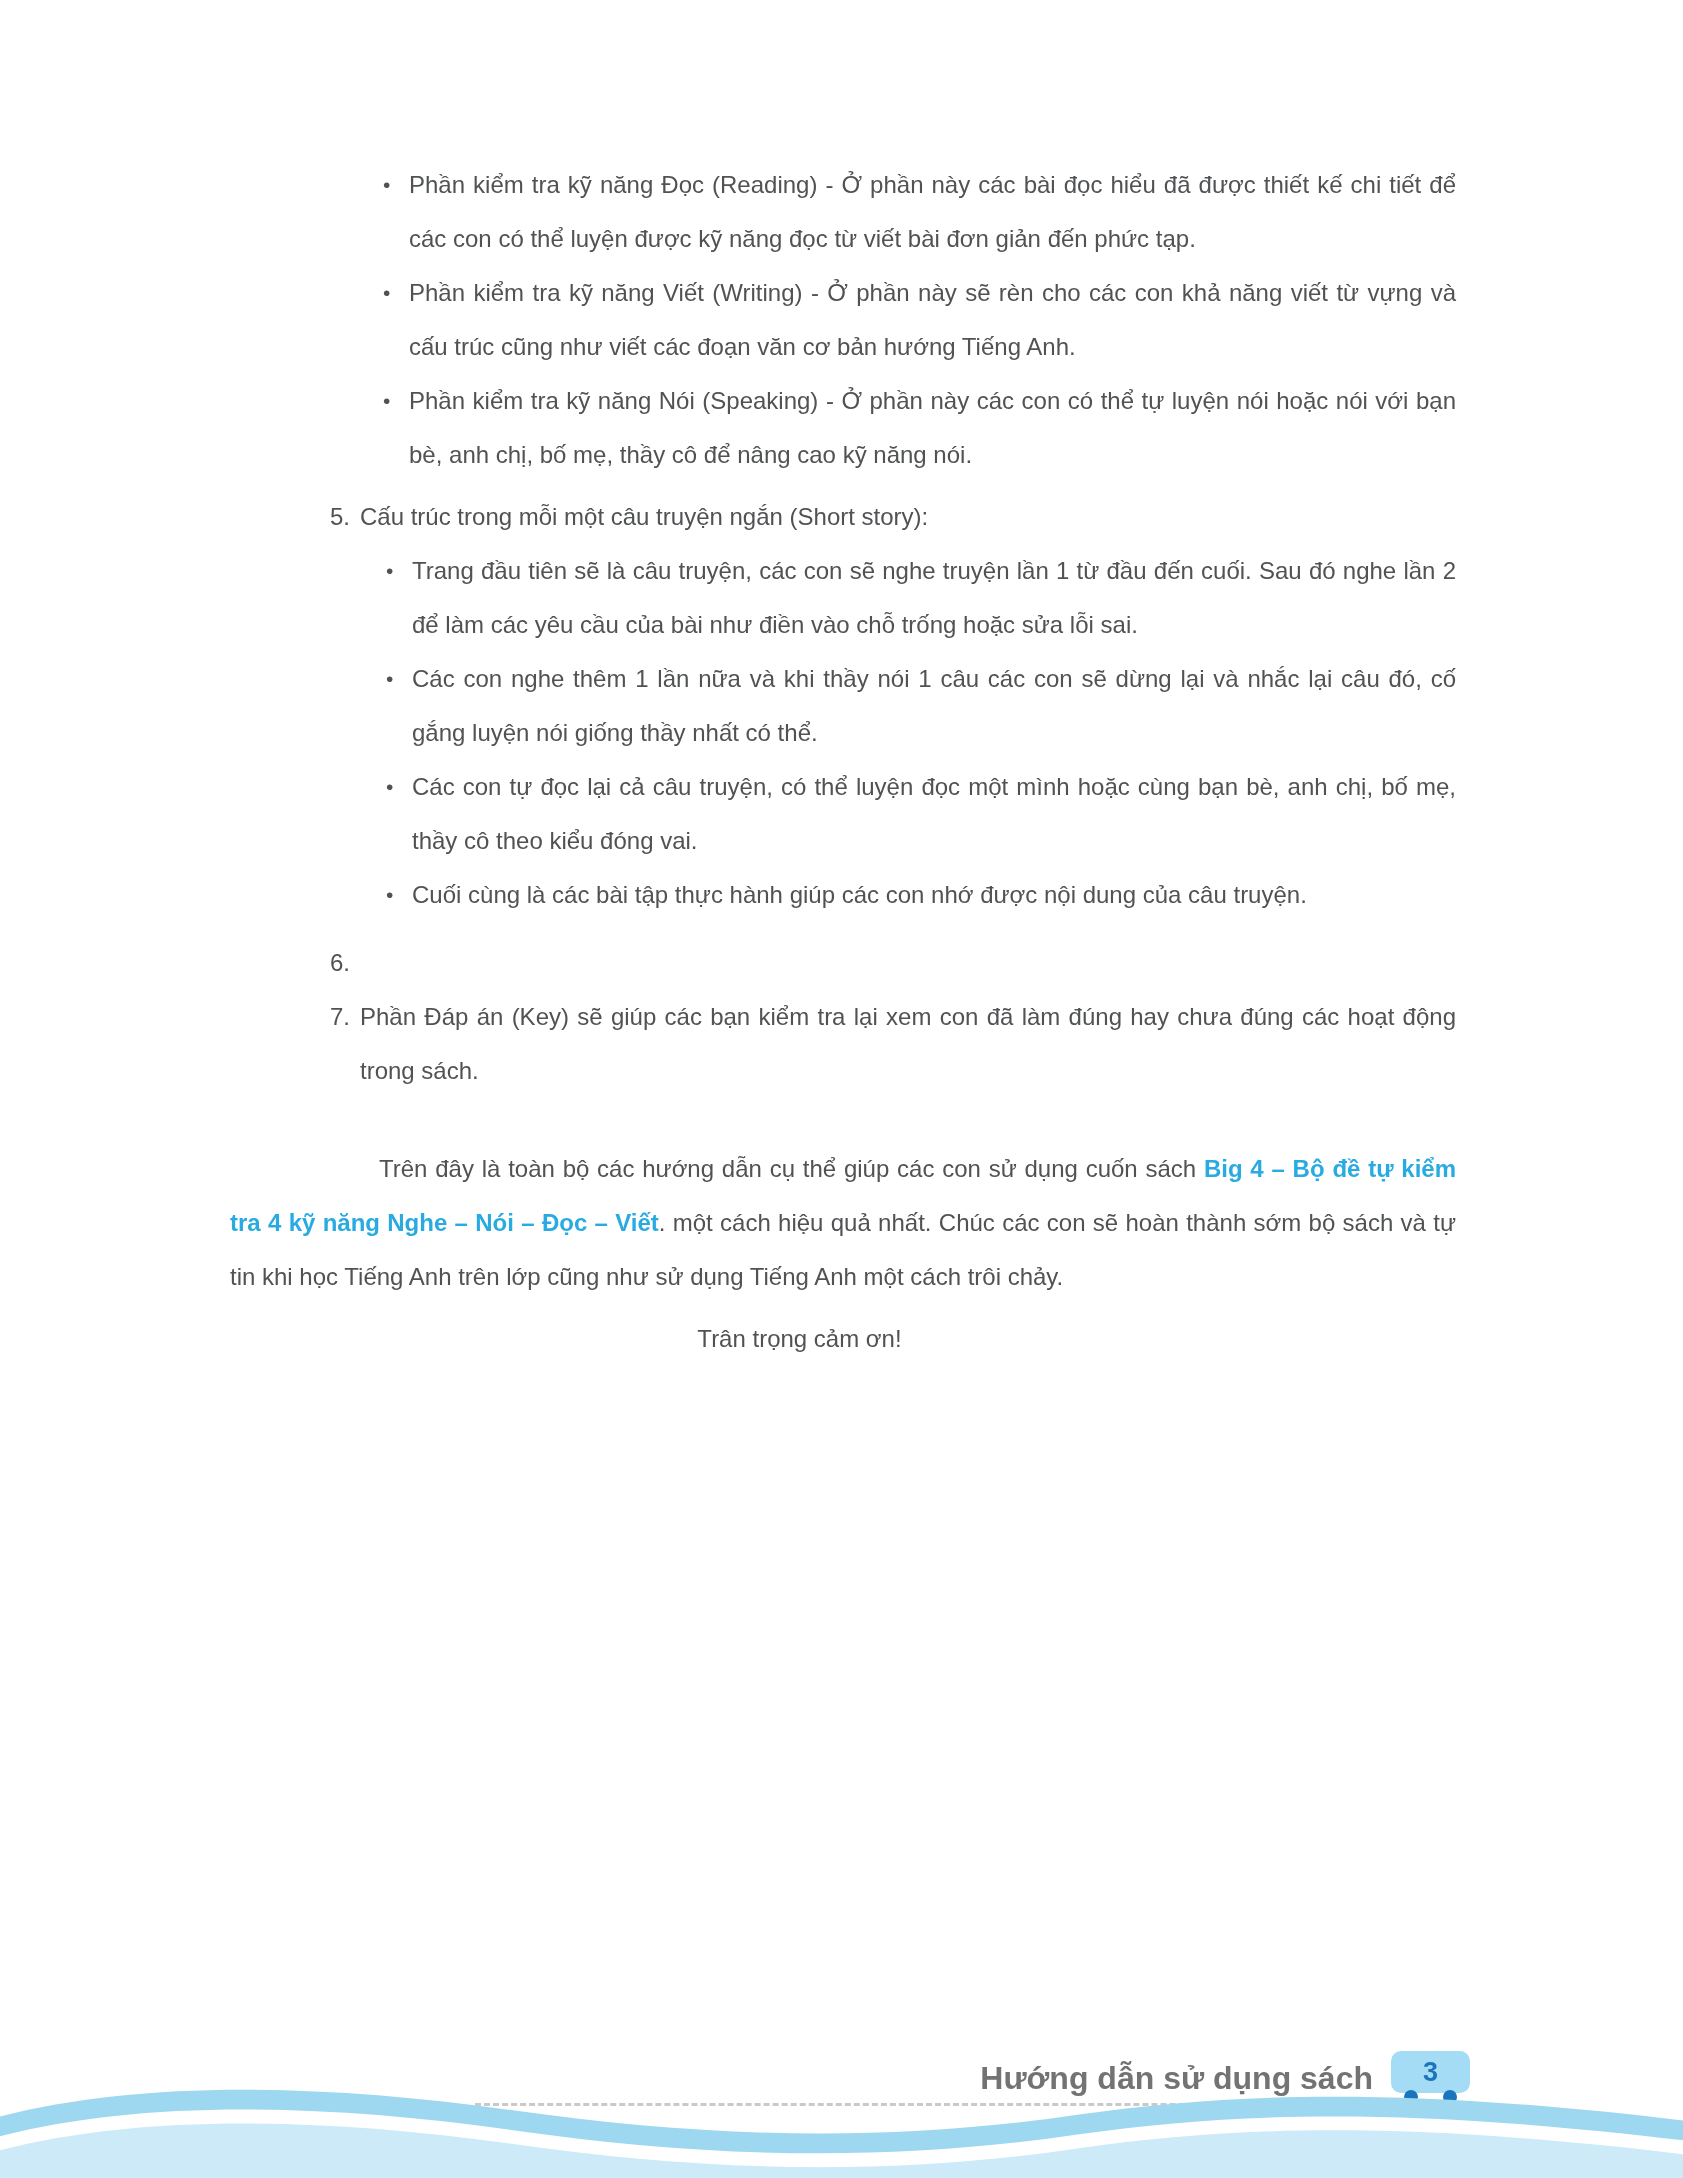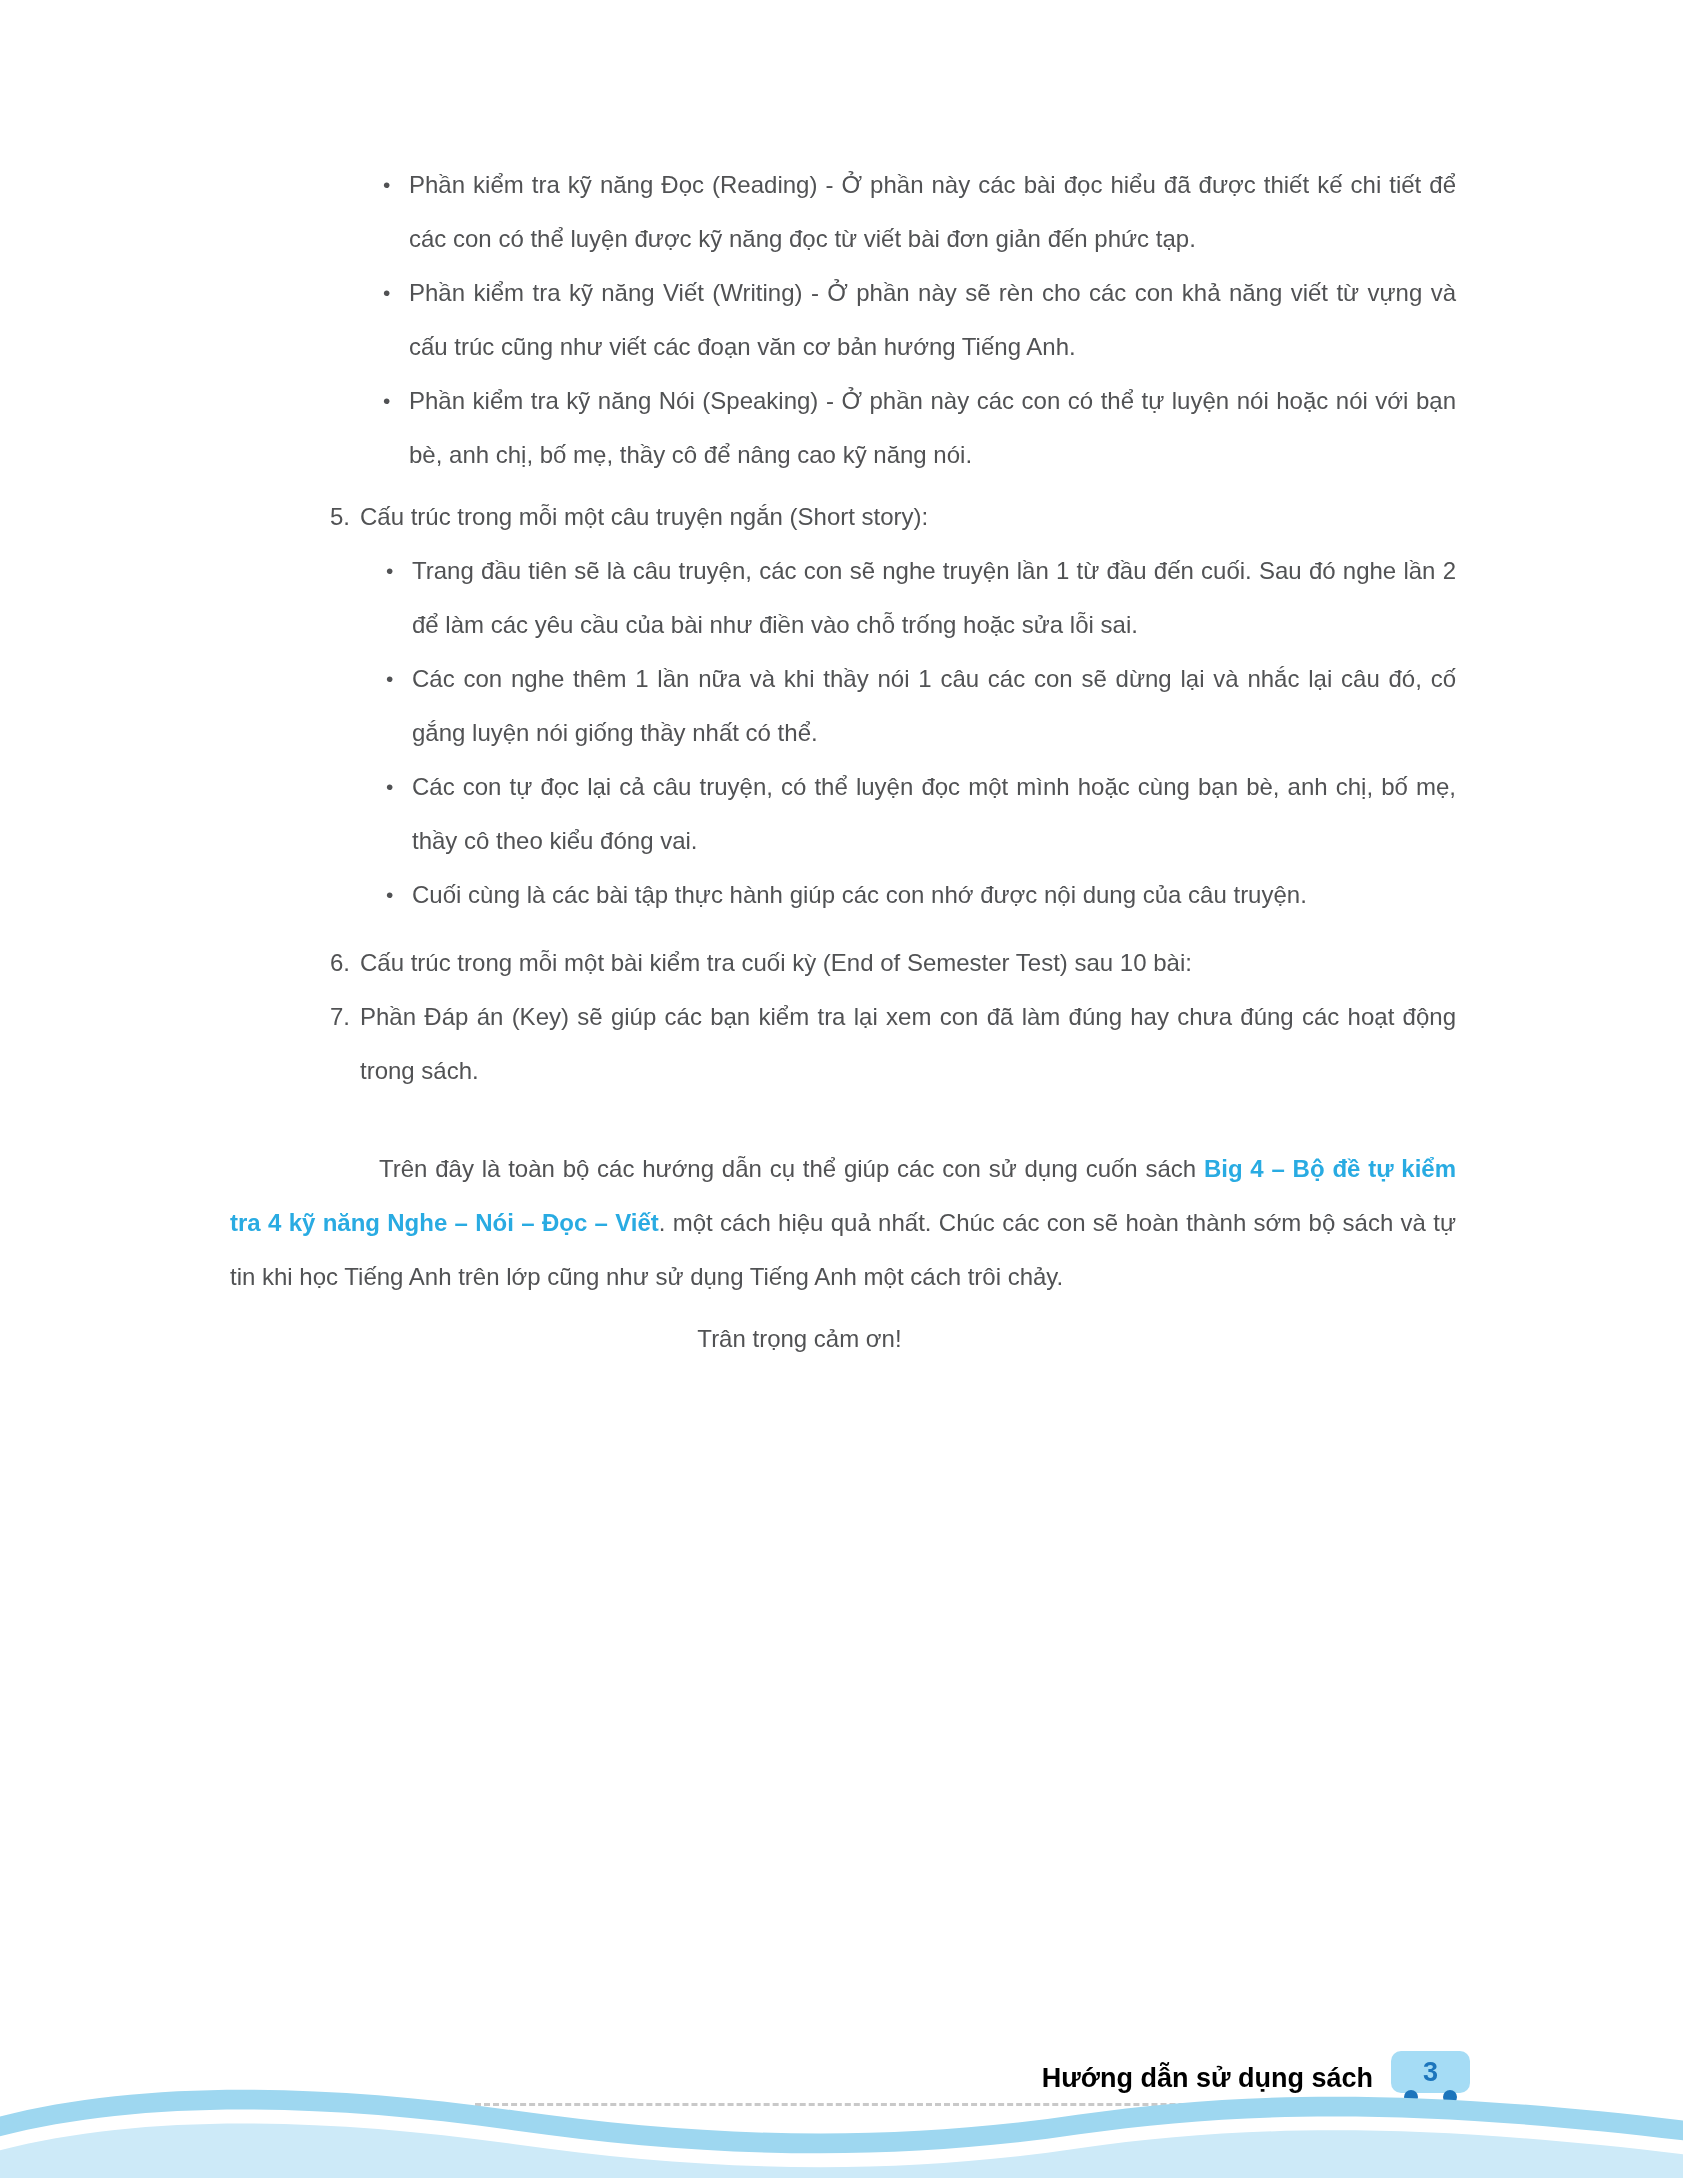--- a/index.html
+++ b/index.html
@@ -39,21 +39,21 @@
   
   .road {
     position:absolute; top:2103px; left:475px; width:926px;
     border-top:3px dashed #c9c9c9;
   }
   .footer {
     position:absolute; top:2051px; right:213px;
     display:flex; align-items:center; gap:18px;
   }
   .footer-label {
-    color:#000000; font-weight:bold; font-size:27px; line-height:44px;
+    color:#737373; font-weight:bold; font-size:32px; line-height:44px;
     white-space:nowrap;
   }
   .truck { position:relative; width:79px; height:53px; display:inline-block; }
   .truck-body {
     position:absolute; left:0; top:0; width:79px; height:42px;
     background:#a5dcf5; border-radius:10px;
     display:flex; align-items:center; justify-content:center;
   }
   .pnum { font-weight:bold; font-size:27px; color:#1c75bc; }
   .wheel {
@@ -106,21 +106,20 @@
             <span class="dot">•</span>
             <div class="b-text">Cuối cùng là các bài tập thực hành giúp các con nhớ được nội dung của câu truyện.</div>
           </div>
         </div>
       </div>
     </div>
 
     <div class="num-item mt14">
       <span class="num">6.</span>
       <div class="n-body">
-        <div>Cấu trúc trong mỗi một bài kiểm tra cuối kỳ (End of Semester Test) sau 10 bài:</div>
       </div>
     </div>
 
     <div class="num-item">
       <span class="num">7.</span>
       <div class="n-body">
         <div>Phần Đáp án (Key) sẽ giúp các bạn kiểm tra lại xem con đã làm đúng hay chưa đúng các hoạt động trong sách.</div>
       </div>
     </div>
 

